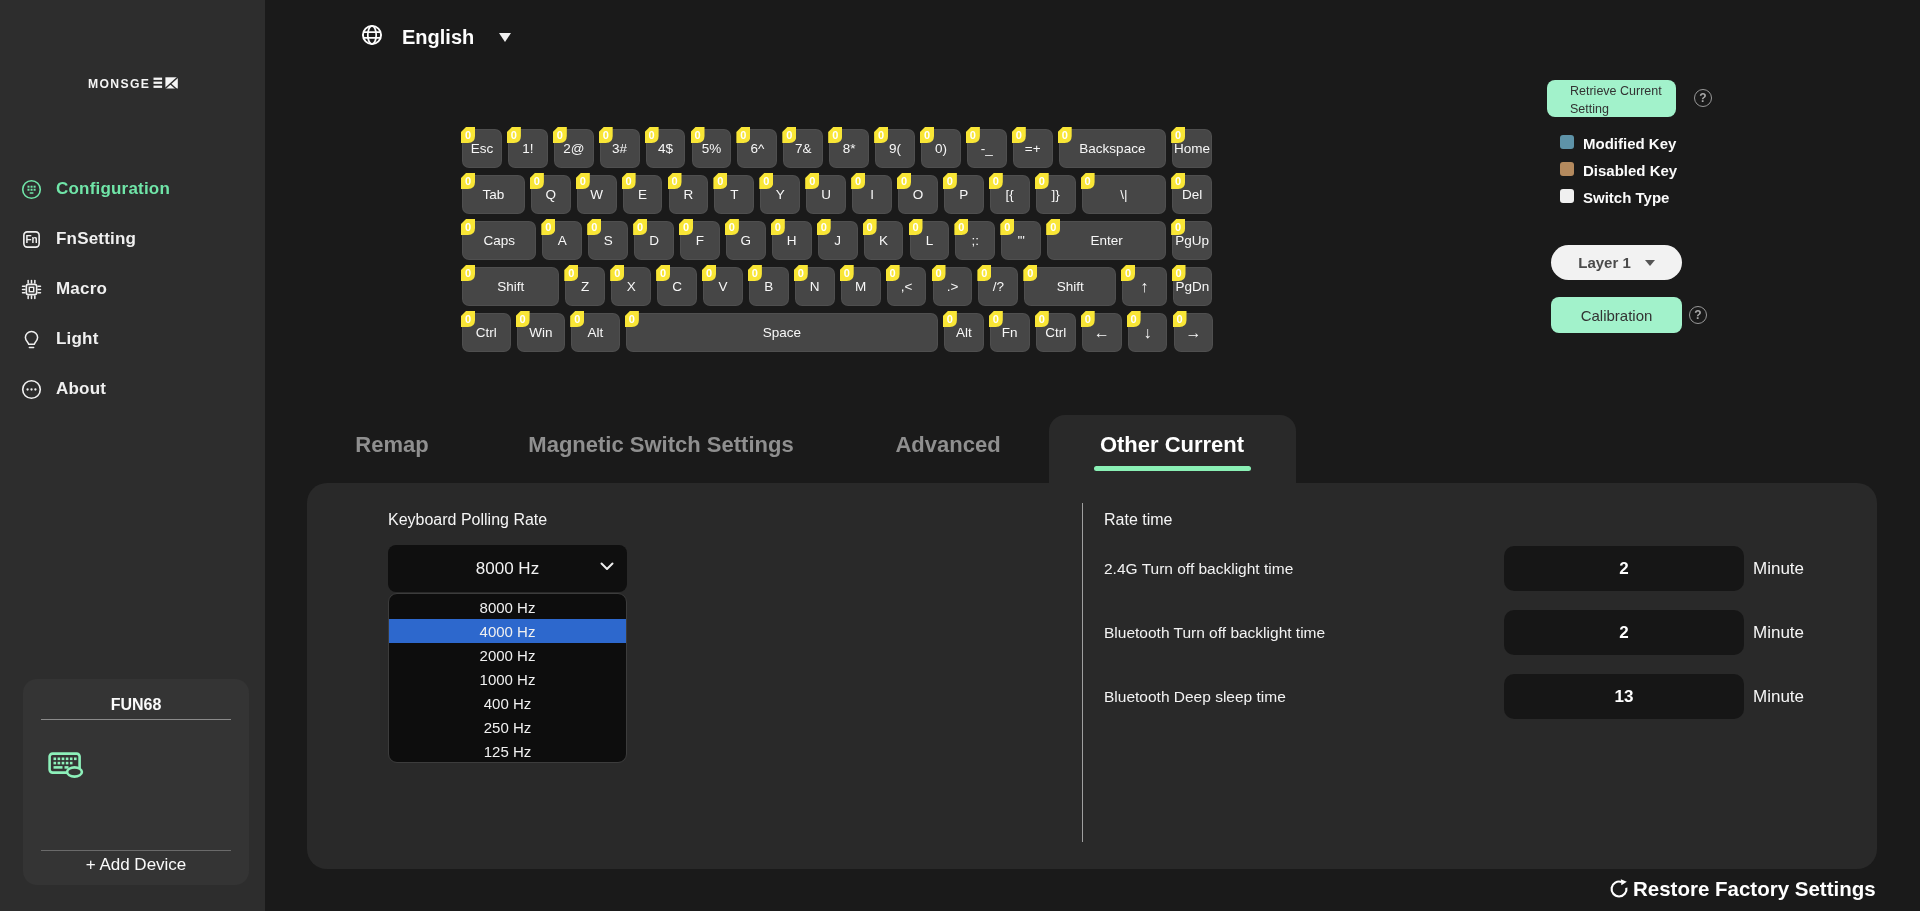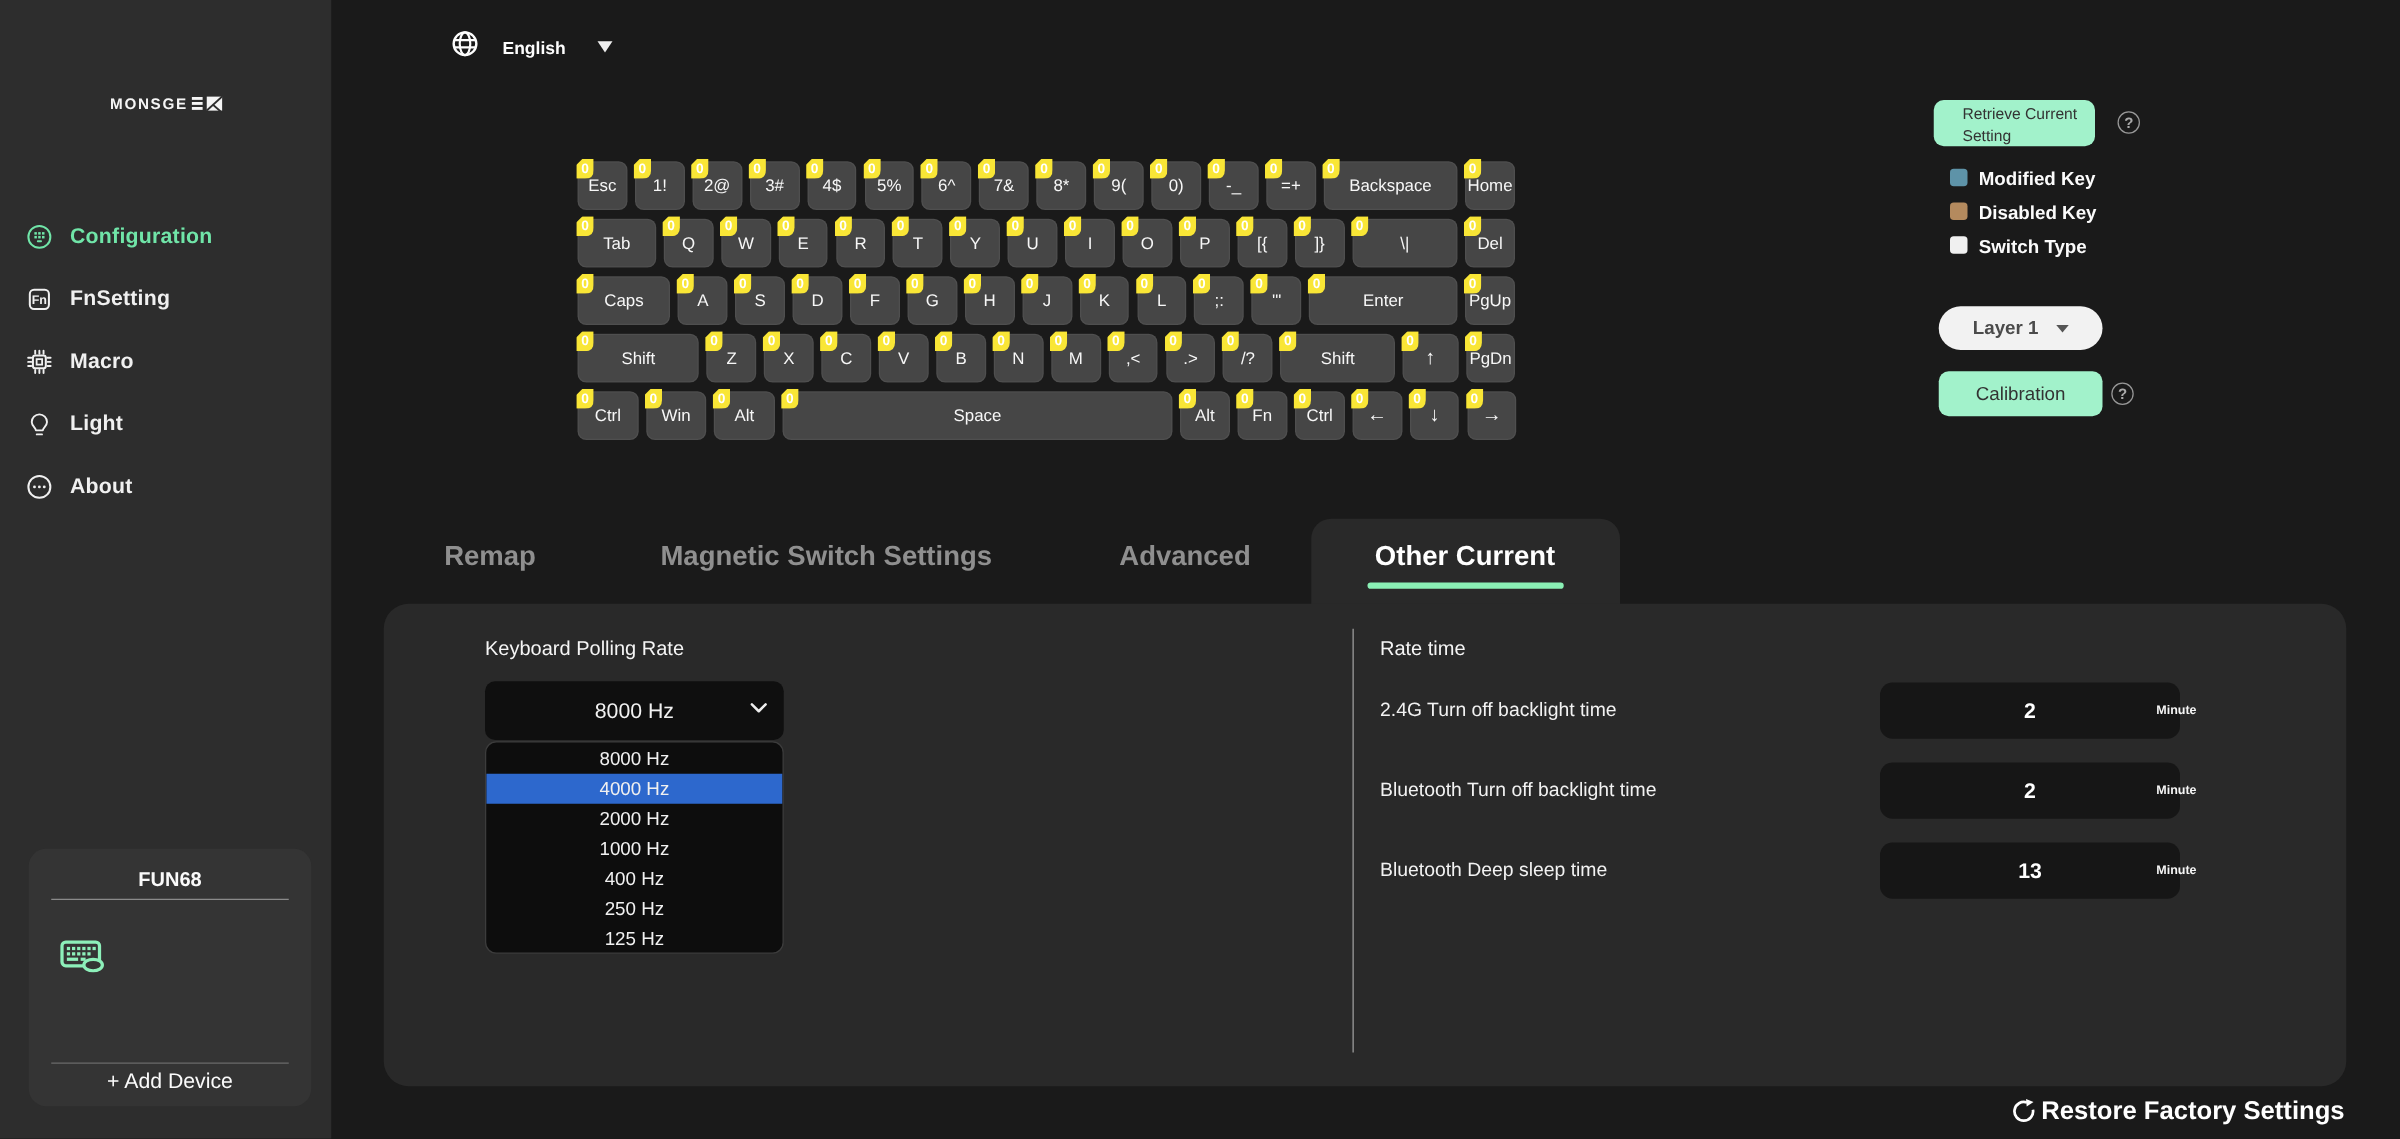--- a/index.html
+++ b/index.html
@@ -20,21 +20,21 @@
   .nav-item .nav-label { margin-left:14px; font-size:17px; font-weight:700; letter-spacing:.2px; }
   .nav-item.active { color:#70e5a8; }
   .device-card { position:absolute; left:23px; top:679px; width:226px; height:206px; background:#343434; border-radius:14px; }
   .device-name { position:absolute; top:17px; width:100%; text-align:center; font-size:16px; font-weight:700; color:#fafafa; }
   .device-line1 { position:absolute; left:18px; right:18px; top:40px; height:1px; background:#8a8a8a; }
   .device-line2 { position:absolute; left:18px; right:18px; top:171px; height:1px; background:#6a6a6a; }
   .device-kb-icon { position:absolute; left:25px; top:72px; }
   .add-device { position:absolute; top:176px; width:100%; text-align:center; font-size:17px; font-weight:500; color:#fafafa; cursor:pointer; }
   
   .lang { position:absolute; left:361px; top:24px; display:flex; align-items:center; cursor:pointer; }
-  .lang-label { margin-left:19px; font-size:14px; font-weight:600; color:#fdfdfd; }
+  .lang-label { margin-left:19px; font-size:20px; font-weight:600; color:#fdfdfd; }
   .lang-caret { margin-left:25px; width:0; height:0; border-left:6.5px solid transparent; border-right:6.5px solid transparent; border-top:9.5px solid #efefef; }
   
   .kb { position:absolute; left:0; top:0; }
   .key { position:absolute; background:#464646; border-radius:7px; box-shadow: inset 0 0 0 1px rgba(255,255,255,.05);
          display:flex; align-items:center; justify-content:center; font-size:13.5px; color:#f7f7f7; cursor:pointer; }
   .key .badge { position:absolute; left:-1px; top:-2px; width:14px; height:16px; background:#f9e636; color:#fff;
         font-size:11px; font-weight:700; display:flex; align-items:center; justify-content:center;
         clip-path: path('M5 0 H14 V9 Q14 16 7 16 H0 V5 Z'); }
   
   .btn-retrieve { position:absolute; left:1547px; top:80px; width:129px; height:37px; background:#a2f2cb; border-radius:8px;
@@ -72,21 +72,21 @@
   .dropdown { position:absolute; left:81px; top:110px; width:239px; height:170px; background:#0d0d0d; border-radius:9px;
         border:1px solid #3c3c3c; overflow:hidden; padding-top:1px; }
   .option { height:24px; display:flex; align-items:center; justify-content:center; font-size:15px; color:#f0f0f0; cursor:pointer; }
   .option.hl { background:#2d68cd; }
   .v-divider { position:absolute; left:775px; top:20px; width:1px; height:339px; background:#9f9f9f; }
   .sleep-title { position:absolute; left:797px; top:28px; font-size:16px; font-weight:500; color:#f5f5f5; }
   .sleep-row { position:absolute; left:797px; width:760px; height:45px; display:flex; align-items:center; }
   .sleep-row .s-label { font-size:15.5px; font-weight:400; color:#f2f2f2; }
   .sleep-row .s-input { position:absolute; left:400px; width:240px; height:45px; background:#161616; border-radius:10px;
         display:flex; align-items:center; justify-content:center; font-size:17px; font-weight:600; color:#fff; }
-  .sleep-row .s-unit { position:absolute; left:621px; font-size:10px; font-weight:700; color:#f5f5f5; }
+  .sleep-row .s-unit { position:absolute; left:649px; font-size:17px; font-weight:400; color:#f5f5f5; }
   
   .restore { position:absolute; left:1609px; top:877px; display:flex; align-items:center; cursor:pointer; }
   .restore svg { width:20px; height:20px; }
   .restore-label { margin-left:4px; font-size:20.5px; font-weight:700; color:#ffffff; }
 </style>
 </head>
 <body>
 
 <aside class="sidebar">
   <div class="logo" id="logo"><svg width="90" height="14" viewBox="0 0 90 14">

